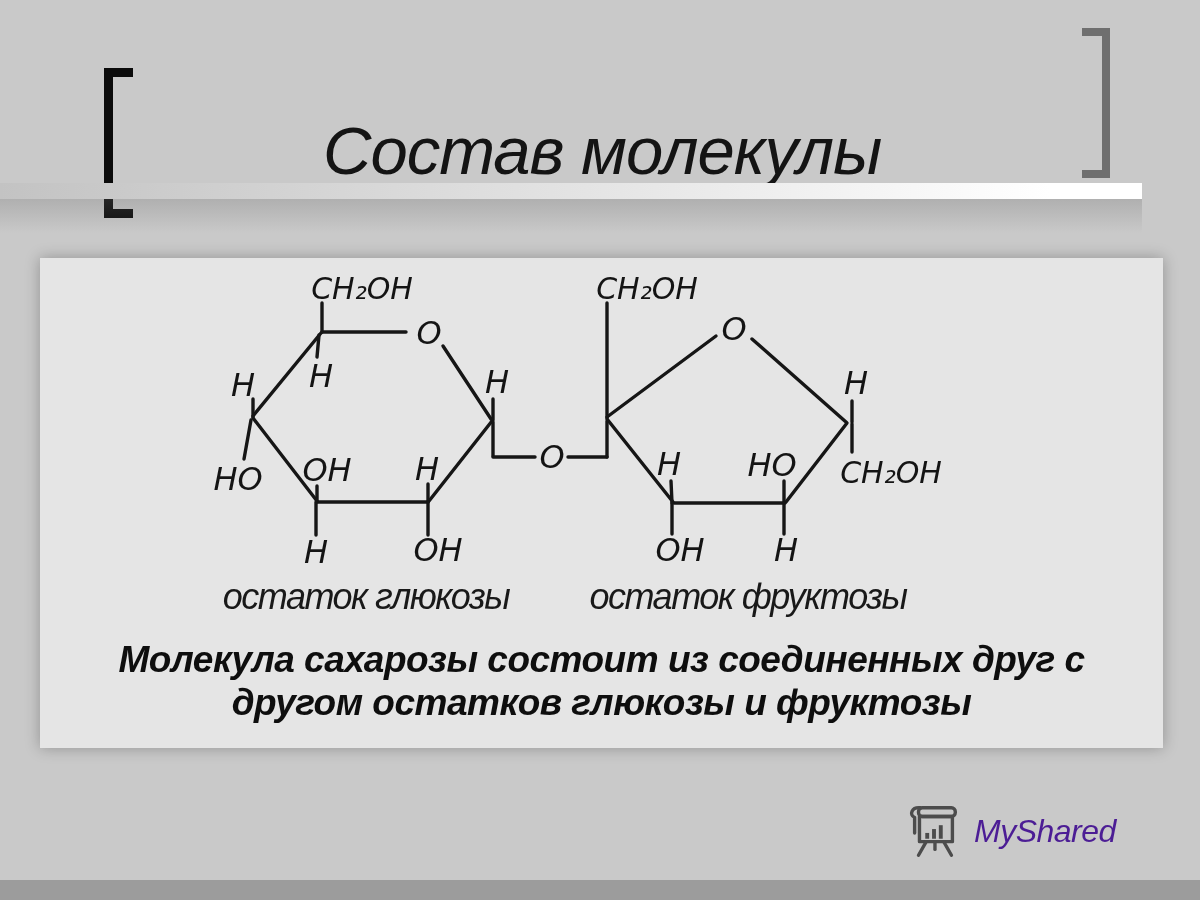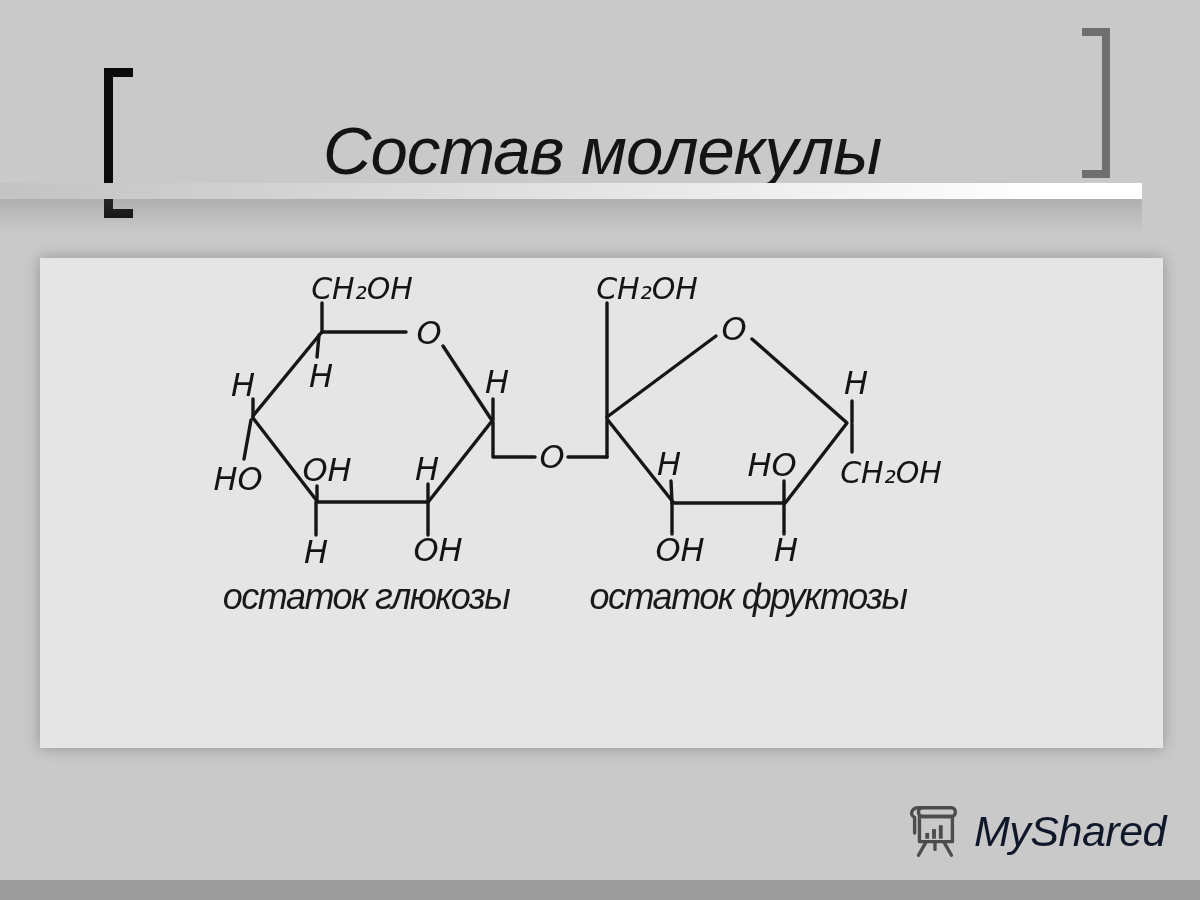--- a/index.html
+++ b/index.html
@@ -39,21 +39,21 @@
   .caption{
     position:absolute; left:0; top:380px; width:100%;
     text-align:center; font-weight:bold; font-size:37px; line-height:43px;
     letter-spacing:-0.5px; color:#0e0e0e;
   }
   .watermark{
     position:absolute; left:903px; top:802px; height:58px;
     display:flex; align-items:center; gap:9px;
   }
   .watermark .brand{
-    font-size:43px; color:#0f172a; letter-spacing:-0.5px; line-height:1;
+    font-size:32px; color:#4c1d95; letter-spacing:-0.5px; line-height:1;
   }
   .structure text{
     fill:#141414;
     font-family:"DejaVu Sans", sans-serif;
   }
   .structure text.atom{font-size:32px;}
   .structure text.formula{font-size:30px;}
   .structure text.residue{
     font-family:"Liberation Sans", sans-serif;
     font-size:36px; letter-spacing:-1.5px; fill:#191919;
@@ -134,20 +134,24 @@
       <text class="formula" x="891" y="483" text-anchor="middle">CH₂OH</text>
       <text class="atom" x="772" y="476" text-anchor="middle">HO</text>
       <text class="atom" x="669" y="475" text-anchor="middle">H</text>
       <text class="atom" x="680" y="561" text-anchor="middle">OH</text>
       <text class="atom" x="786" y="561" text-anchor="middle">H</text>
 
       <text class="residue" x="366" y="609" text-anchor="middle">остаток глюкозы</text>
       <text class="residue" x="748" y="609" text-anchor="middle">остаток фруктозы</text>
     </svg>
 
+    <div class="caption">
+      <div>Молекула сахарозы состоит из соединенных друг с</div>
+      <div>другом остатков глюкозы и фруктозы</div>
+    </div>
   </div>
 
   <div class="watermark">
     <svg width="62" height="58" viewBox="0 0 64 58">
       <g fill="none" stroke="#4c4c4c" stroke-width="3.5" stroke-linecap="round" stroke-linejoin="round">
         <path d="M18,5 C9,4 6,12 12,15 L12,31"></path>
         <rect x="16" y="5" width="38" height="9" rx="4"></rect>
         <rect x="17" y="14" width="34" height="26"></rect>
         <line x1="24" y1="40" x2="16" y2="54"></line>
         <line x1="42" y1="40" x2="50" y2="54"></line>

